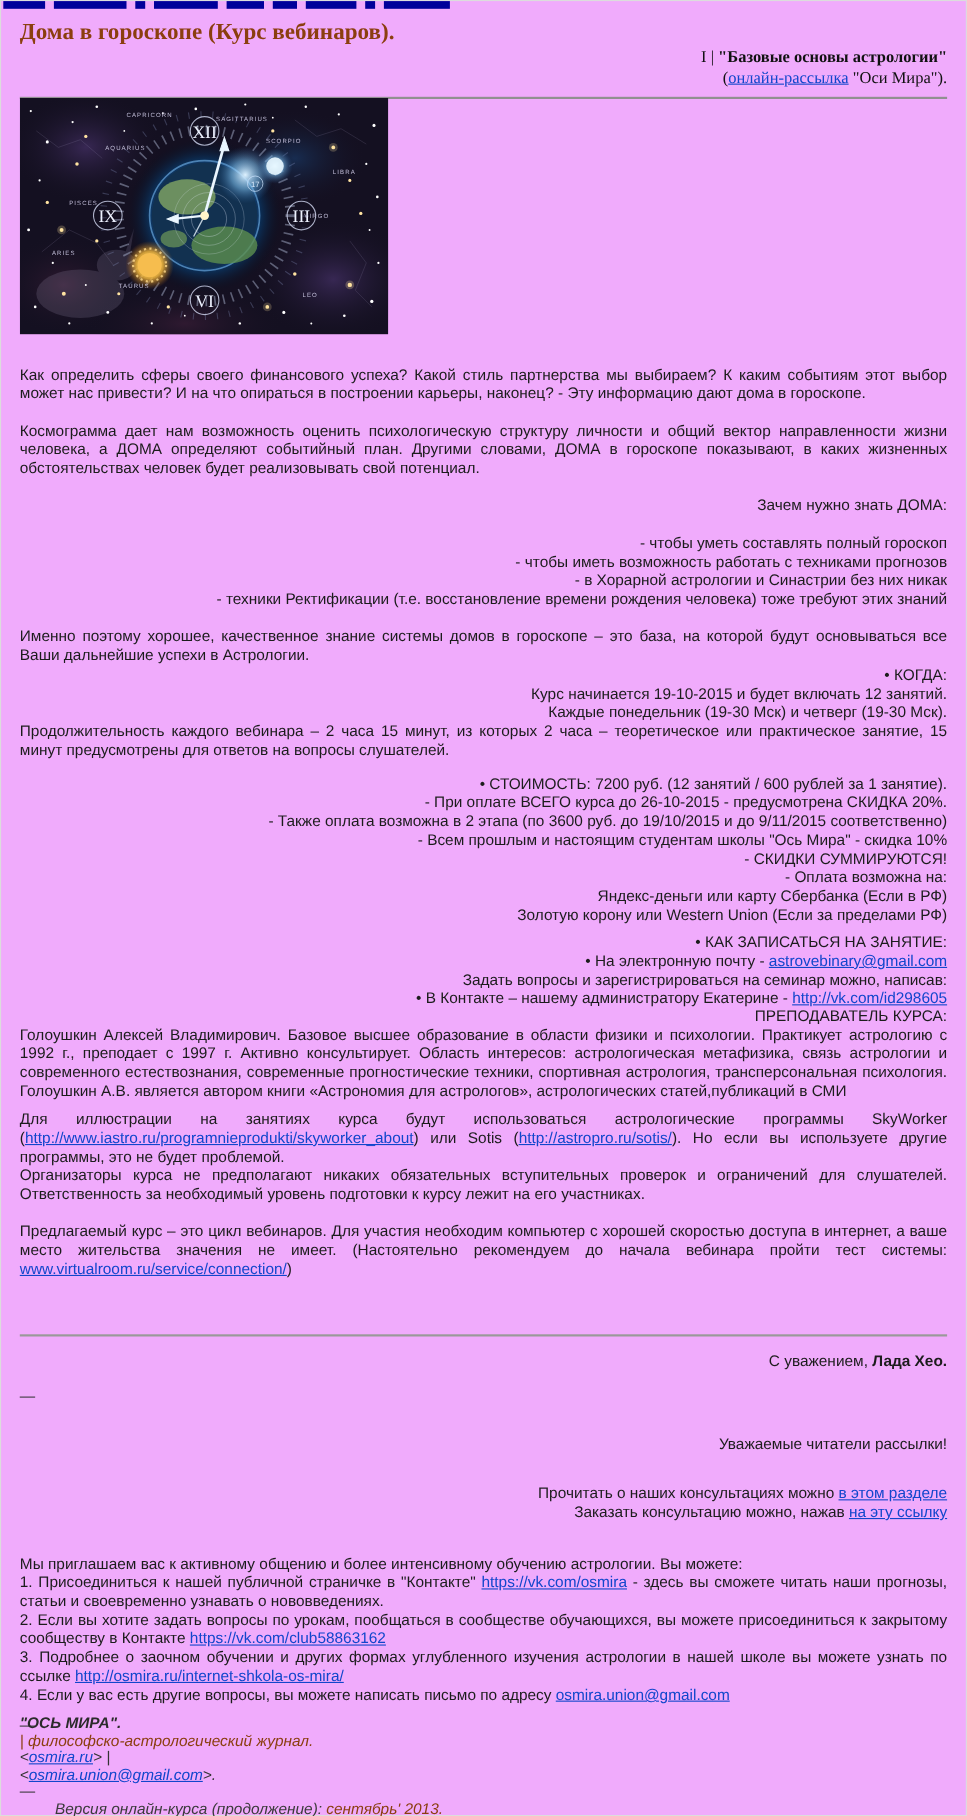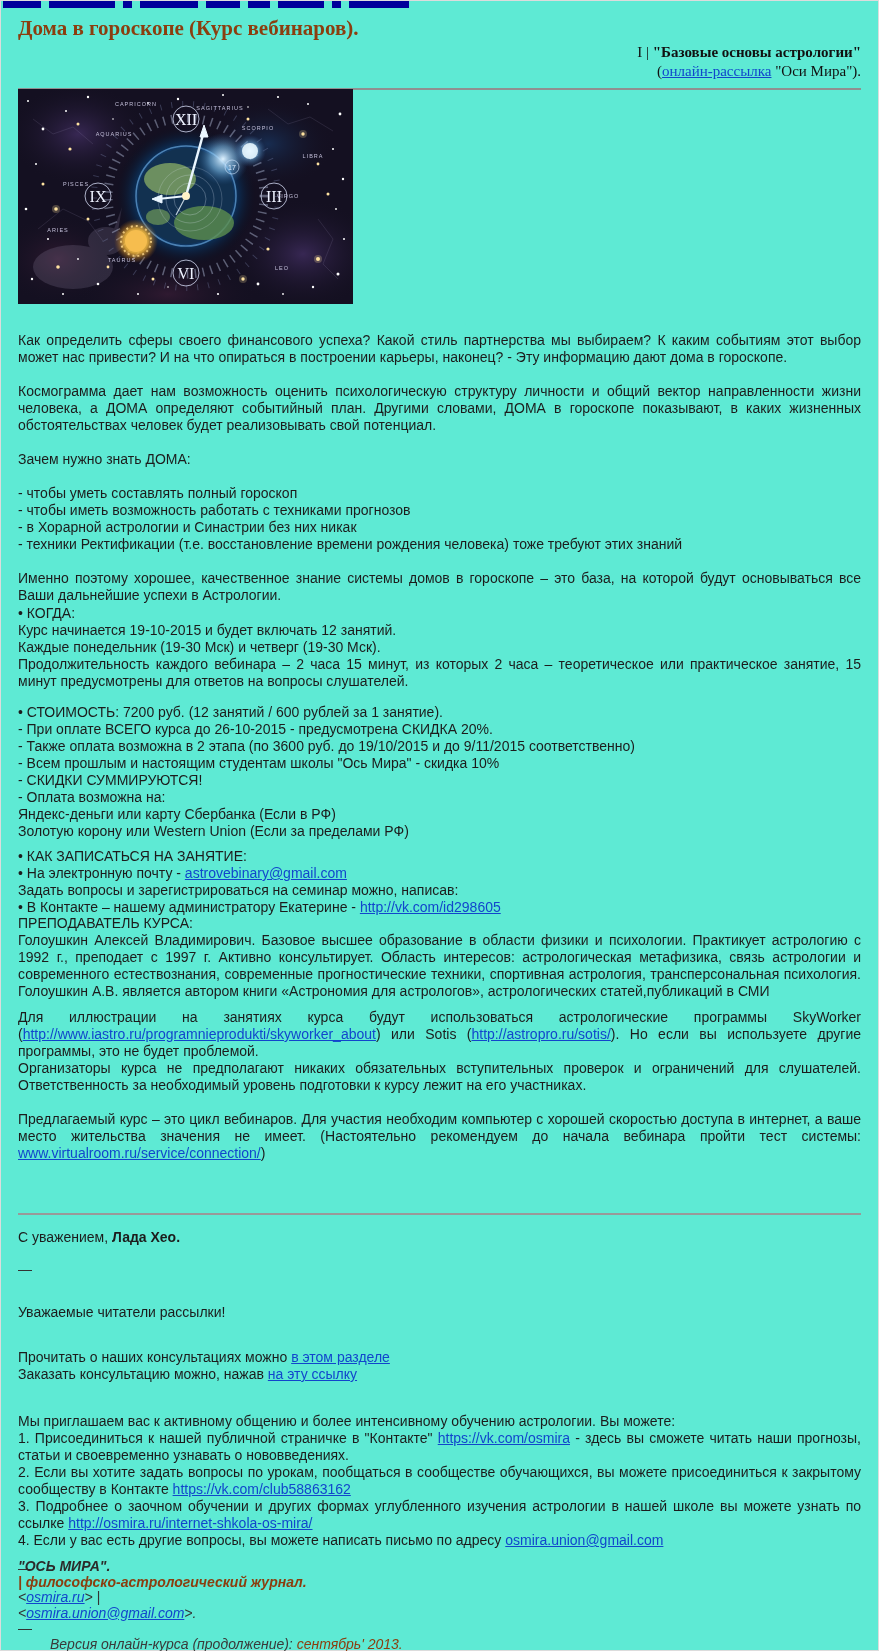--- a/index.html
+++ b/index.html
@@ -1,45 +1,45 @@
 <!DOCTYPE html>
 <html lang="ru"><head>
 <meta charset="utf-8">
 <style>
   html,body{margin:0;padding:0;}
   body{
     width:879px;height:1651px;position:relative;overflow:hidden;
     background:#ffffff;color:#1c1c1c;
     font-family:"Liberation Sans",sans-serif;font-size:14px;line-height:17px;
   }
-  .page{position:absolute;inset:0;border:1px solid #dcdcdc;background:#5eead4;}
+  .page{position:absolute;inset:0;border:1px solid #dcdcdc;background:#f0abfc;}
   .sec{position:absolute;left:17px;right:17px;}
   .jpara{margin:0;text-align:justify;}
-  .line{margin:0;}
+  .line{margin:0;text-align:right;}
   .gap{margin-top:17px;}
   a{color:#1146cc;cursor:pointer;}
   
   .topstrip{position:absolute;top:0;left:2px;height:7px;display:flex;gap:8px;}
   .topstrip span{display:block;height:7px;background:#00009a;}
   
   .title{
     margin:14px 0 0 0;font-family:"Liberation Serif",serif;
     font-size:21px;line-height:26px;font-weight:bold;color:#8b3e0f;
   }
   .hdr-right{margin-top:2px;text-align:right;font-family:"Liberation Serif",serif;font-size:15px;line-height:19px;color:#111;}
   .hdr-right b{font-weight:bold;}
   .rule{margin-top:7px;height:2px;background:#909090;}
   .rule2{position:absolute;left:17px;right:17px;top:1212px;height:2px;background:#999;}
   .hero{position:absolute;top:88px;left:17px;display:block;}
   .bold{font-weight:bold;}
   .dashline{margin-top:15px;color:#333;}
   
   .foot{font-size:14px;line-height:15.5px;}
   .foot .brand{font-weight:bold;font-style:italic;color:#2b2b2b;}
-  .foot .journal{font-weight:bold;font-style:italic;color:#8b3e0f;}
+  .foot .journal{font-weight:normal;font-style:italic;color:#8b3e0f;}
   .foot .bracketline{font-style:italic;color:#333;}
   .foot .bracketline a{font-style:italic;}
   .foot .dash{color:#333;}
   .version{font-style:italic;color:#3a3a3a;margin-left:32px;}
   .version .ver-val{color:#8b3e0f;}
 </style>
 </head>
 <body>
 
 <div class="page">

